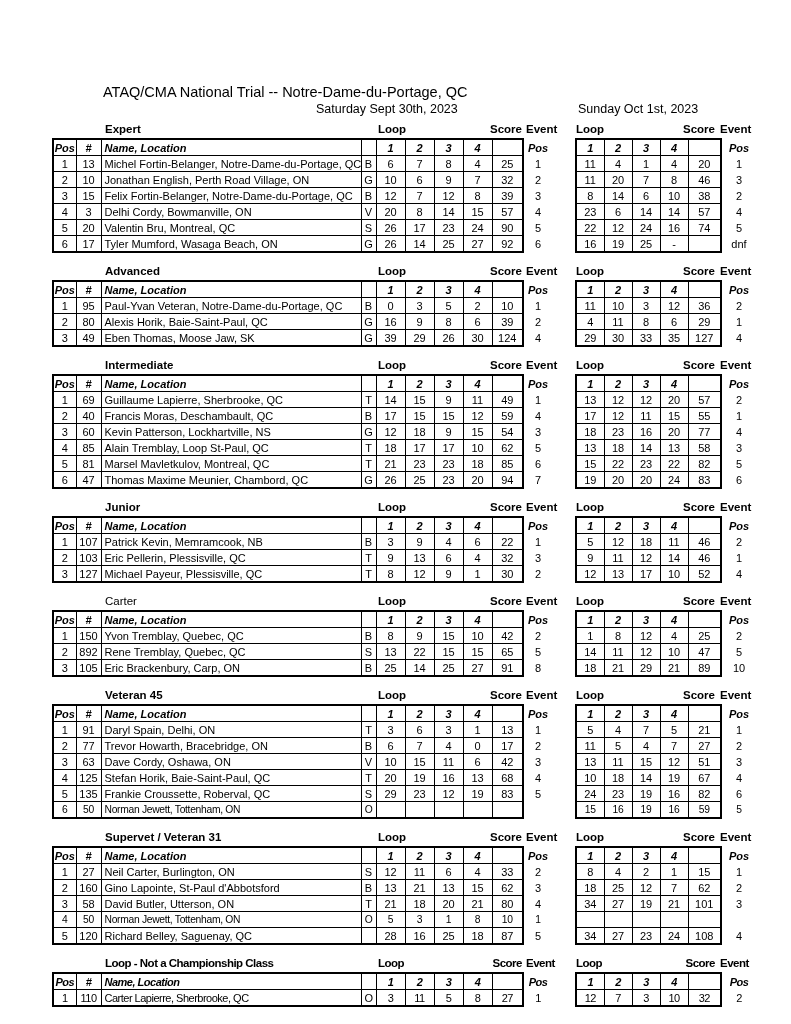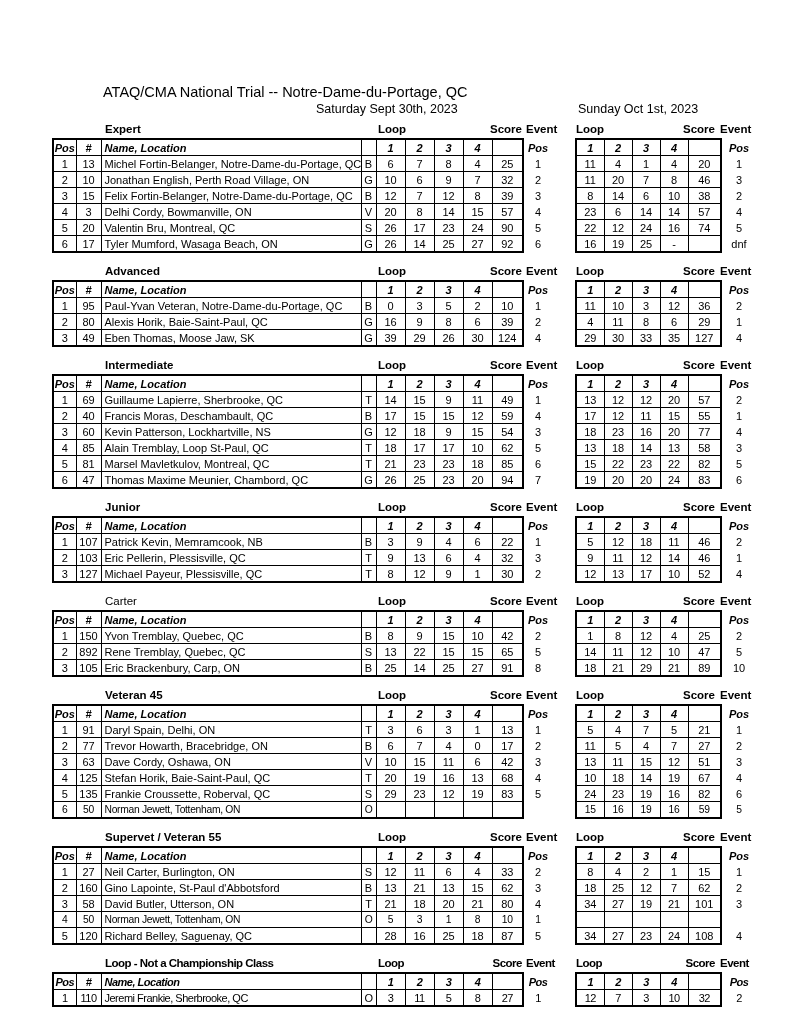--- a/index.html
+++ b/index.html
@@ -982,21 +982,21 @@
             <div class="ev ">3</div>
             <div class="ev ">4</div>
             <div class="ev ">6</div>
             <div class="ev alt">5</div>
           </div>
     </div>
   </div>
 
   <div class="section">
     <div class="sec-hdr">
-      <span class="class-name">Supervet / Veteran 55</span>
+      <span class="class-name">Supervet / Veteran 31</span>
       <span class="loop1">Loop</span>
       <span class="score1">Score</span>
       <span class="event1">Event</span>
       <span class="loop2">Loop</span>
       <span class="score2">Score</span>
       <span class="event2">Event</span>
     </div>
     <div class="sec-body">
       <table class="t t1">
         <colgroup>
@@ -1183,21 +1183,21 @@
                 <td class="c"></td>
                 <td class="c">1</td>
                 <td class="c">2</td>
                 <td class="c">3</td>
                 <td class="c">4</td>
                 <td class="c"></td>
               </tr>
               <tr>
                 <td class="c">1</td>
                 <td class="c">110</td>
-                <td class="name">Jeremi Frankie, Sherbrooke, QC</td>
+                <td class="name">Carter Lapierre, Sherbrooke, QC</td>
                 <td class="c">O</td>
                 <td class="c">3</td>
                 <td class="c">11</td>
                 <td class="c">5</td>
                 <td class="c">8</td>
                 <td class="c">27</td>
               </tr>
             </tbody>
       </table>
       <div class="evcol ev1">

